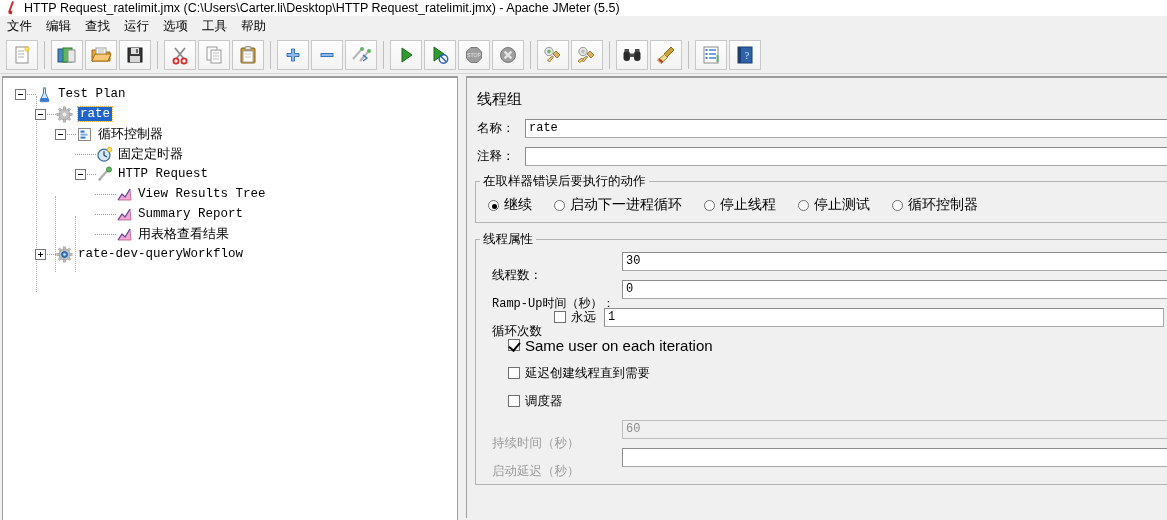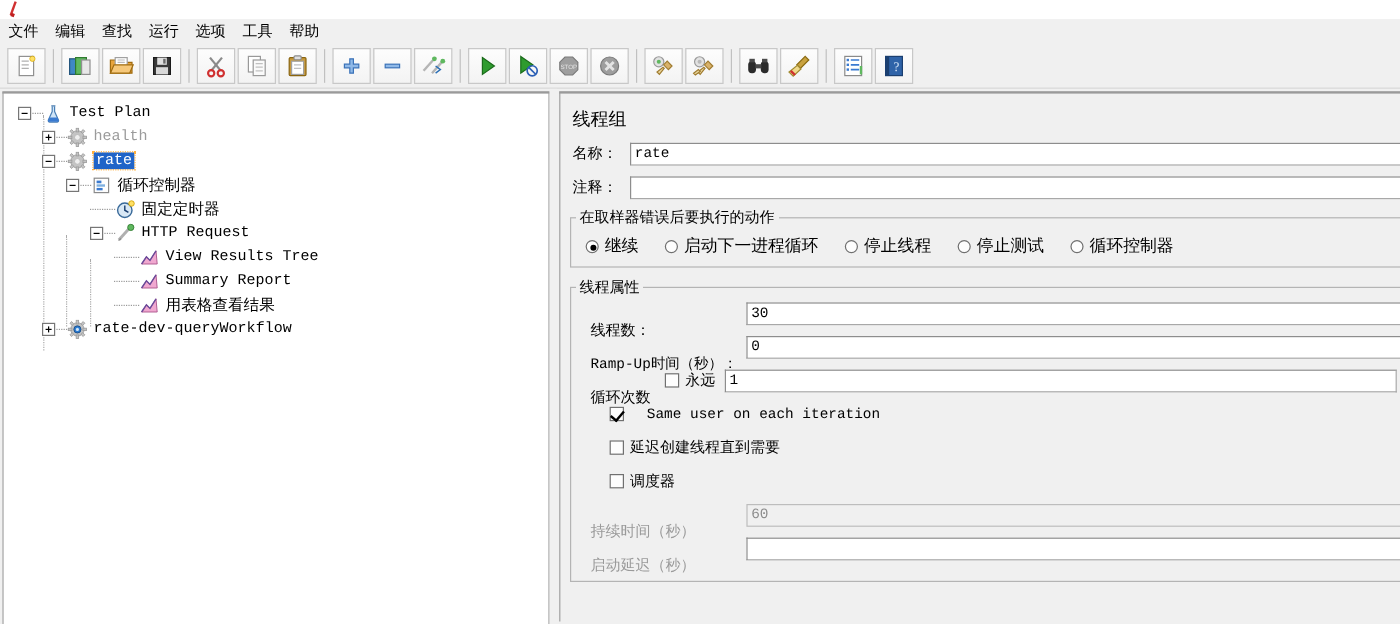--- a/index.html
+++ b/index.html
@@ -264,34 +264,35 @@
   .checkbox.on::after {
     content:"";
     position:absolute; left:2px; top:0px;
     width:5px; height:9px;
     border: solid #000;
     border-width: 0 2px 2px 0;
     transform: rotate(40deg);
   }
   .chk-row { display:flex; align-items:center; height:22px; margin-bottom:6px; padding-left:32px; }
   .chk-label { font-family:"DejaVu Sans", sans-serif; font-size:12.5px; color:#000000; }
-  .chk-label.mono { font-family:Liberation Mono, monospace; font-size:12px;margin-left:14px; }
+  .chk-label.mono { font-family:Liberation Sans, sans-serif; font-size:15px; }
 
   .forever-wrap { display:flex; align-items:center; margin-right:8px; }
 </style>
 </head>
 <body>
 
 <div id="app">
 
   <div class="titlebar">
     <span class="title-icon">
       <span class="pipette"></span>
         <span class="pipette-tip"></span>
     </span>
+    <span class="title-text">HTTP Request_ratelimit.jmx (C:\Users\Carter.li\Desktop\HTTP Request_ratelimit.jmx) - Apache JMeter (5.5)</span>
   </div>
 
   <div class="menubar">
     <div class="menu-item">文件</div>
     <div class="menu-item">编辑</div>
     <div class="menu-item">查找</div>
     <div class="menu-item">运行</div>
     <div class="menu-item">选项</div>
     <div class="menu-item">工具</div>
     <div class="menu-item">帮助</div>
@@ -484,41 +485,20 @@
           <span class="ticon">
             <svg width="17" height="17" viewBox="0 0 17 17">
               <path d="M7.5 2 h2 v5 l3.2 7 a1.2 1.2 0 0 1 -1.1 1.7 H5.4 a1.2 1.2 0 0 1 -1.1 -1.7 L7.5 7 Z" fill="#cfe4f7" stroke="#4a7fb5"></path>
               <path d="M5 12 h7 l0.8 2 a1 1 0 0 1 -0.9 1.5 H5.1 A1 1 0 0 1 4.2 14 Z" fill="#3a7ad0"></path>
               <rect x="7" y="1.5" width="3" height="1.3" fill="#7a9fc5"></rect>
             </svg>
           </span>
           <span class="tlabel">Test Plan</span>
         </div>
 
-        <div class="tnode" style="padding-left:26px;">
-          <span class="handle plus"></span>
-          <span class="dots"></span>
-          <span class="ticon">
-            <svg width="17" height="17" viewBox="0 0 17 17">
-              <g fill="#c4c4c4" stroke="#9d9d9d" stroke-width="0.7">
-                <circle cx="8.5" cy="8.5" r="5.6"></circle>
-                <rect x="7.5" y="0.9" width="2" height="3"></rect>
-                  <rect x="7.5" y="13.1" width="2" height="3"></rect>
-                <rect x="0.9" y="7.5" width="3" height="2"></rect>
-                  <rect x="13.1" y="7.5" width="3" height="2"></rect>
-                <rect x="2.6" y="2.6" width="2.6" height="2" transform="rotate(45 3.9 3.6)"></rect>
-                <rect x="11.8" y="11.8" width="2.6" height="2" transform="rotate(45 13.1 12.8)"></rect>
-                <rect x="11.8" y="2.6" width="2.6" height="2" transform="rotate(-45 13.1 3.6)"></rect>
-                <rect x="2.6" y="11.8" width="2.6" height="2" transform="rotate(-45 3.9 12.8)"></rect>
-              </g>
-              <circle cx="8.5" cy="8.5" r="2.4" fill="#efefef" stroke="#b5b5b5" stroke-width="0.7"></circle>
-            </svg>
-          </span>
-          <span class="tlabel dis">health</span>
-        </div>
 
         <div class="tnode" style="padding-left:26px;">
           <span class="handle"></span>
           <span class="dots"></span>
           <span class="ticon">
             <svg width="17" height="17" viewBox="0 0 17 17">
               <g fill="#c4c4c4" stroke="#9d9d9d" stroke-width="0.7">
                 <circle cx="8.5" cy="8.5" r="5.6"></circle>
                 <rect x="7.5" y="0.9" width="2" height="3"></rect>
                   <rect x="7.5" y="13.1" width="2" height="3"></rect>

